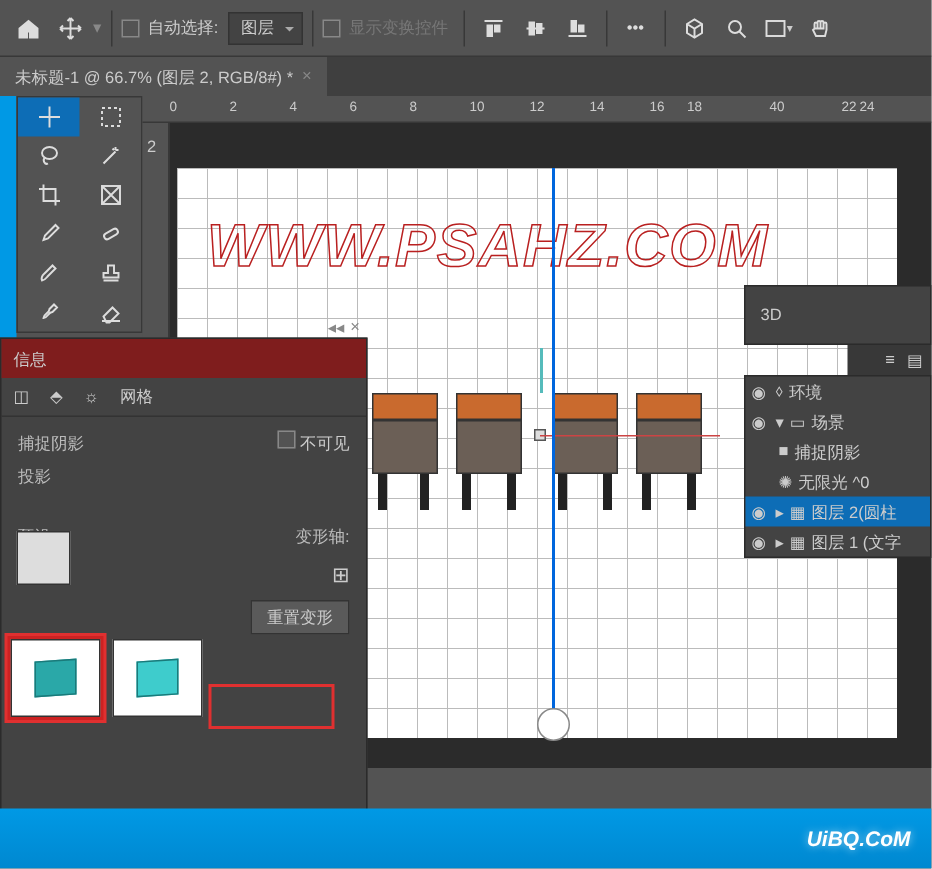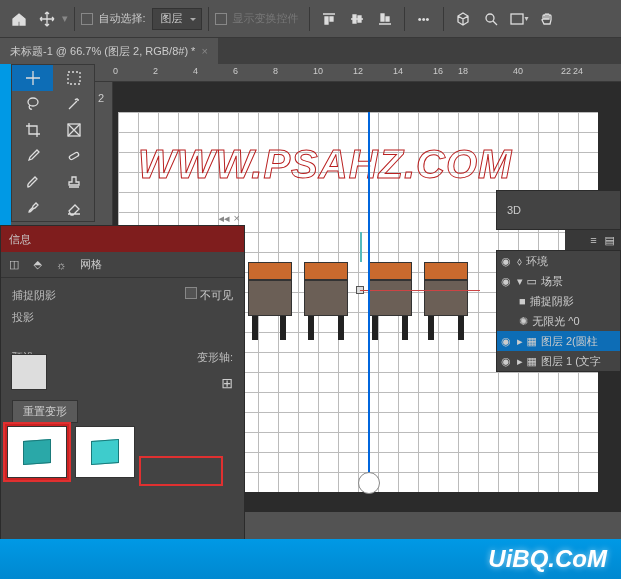--- a/index.html
+++ b/index.html
@@ -45,21 +45,21 @@
 .info-panel .body{padding:6px 11px}
 .info-panel .row2{display:flex;align-items:center;justify-content:space-between;height:22px}
 .info-panel .lbl{color:#bbb}
 .btn{background:#5a5a5a;border:1px solid #333;padding:3px 10px;font-size:11px}
 .thumbs{position:absolute;left:6px;top:200px;display:grid;grid-template-columns:60px 60px;gap:8px}
 .thumb{width:60px;height:52px;background:#fff;border:1px solid #333;display:flex;align-items:center;justify-content:center}
 .thumb.sel{outline:3px solid #cc2222}
 .thumb .cube{width:28px;height:24px;background:#2aa8a8;border:1px solid #1a7a7a;transform:skewY(-4deg)}
 .redbox{position:absolute;outline:2px solid #e03030}
 .bottombar{position:absolute;left:0;bottom:0;right:0;height:40px;background:linear-gradient(#0099e5,#0088d0);display:flex;align-items:center;justify-content:flex-end;padding:0 14px}
-.bottombar .logo{font-size:24px;font-weight:bold;font-style:italic;color:#fff;text-shadow:0 0 6px rgba(255,255,255,.6)}
+.bottombar .logo{font-size:14px;font-weight:bold;font-style:italic;color:#fff;text-shadow:0 0 6px rgba(255,255,255,.6)}
 svg{width:16px;height:16px;stroke:#ddd;stroke-width:1.3;fill:none}
 </style>
 </head>
 <body>
 
 <div class="topbar">
   <div class="ico">
       <svg viewBox="0 0 16 16">
         <path d="M2 8l6-5 6 5v6H9v-4H7v4H2z" fill="#ddd"></path>
       </svg>
@@ -327,21 +327,21 @@
         <span class="lbl">投影</span>
       </div>
     <div style="height:18px"></div>
     <div class="row2">
         <span class="lbl">预设:</span>
         <span class="lbl">变形轴:</span>
       </div>
     <div class="row2" style="justify-content:flex-end;gap:8px;margin-top:4px">
       <span style="font-size:14px">⊞</span>
     </div>
-    <div class="row2" style="justify-content:flex-start;margin-top:6px">
+    <div class="row2" style="justify-content:flex-end;margin-top:6px">
       <button class="btn">重置变形</button>
     </div>
     <div style="position:absolute;left:10px;top:128px;width:36px;height:36px;background:#ddd;border:1px solid #333"></div>
   </div>
   <div style="position:absolute;left:88px;top:215px;display:flex;gap:12px;color:#bbb">
     <span>⌄</span>
     <span>✲</span>
   </div>
   <div class="thumbs">
     <div class="thumb sel">

